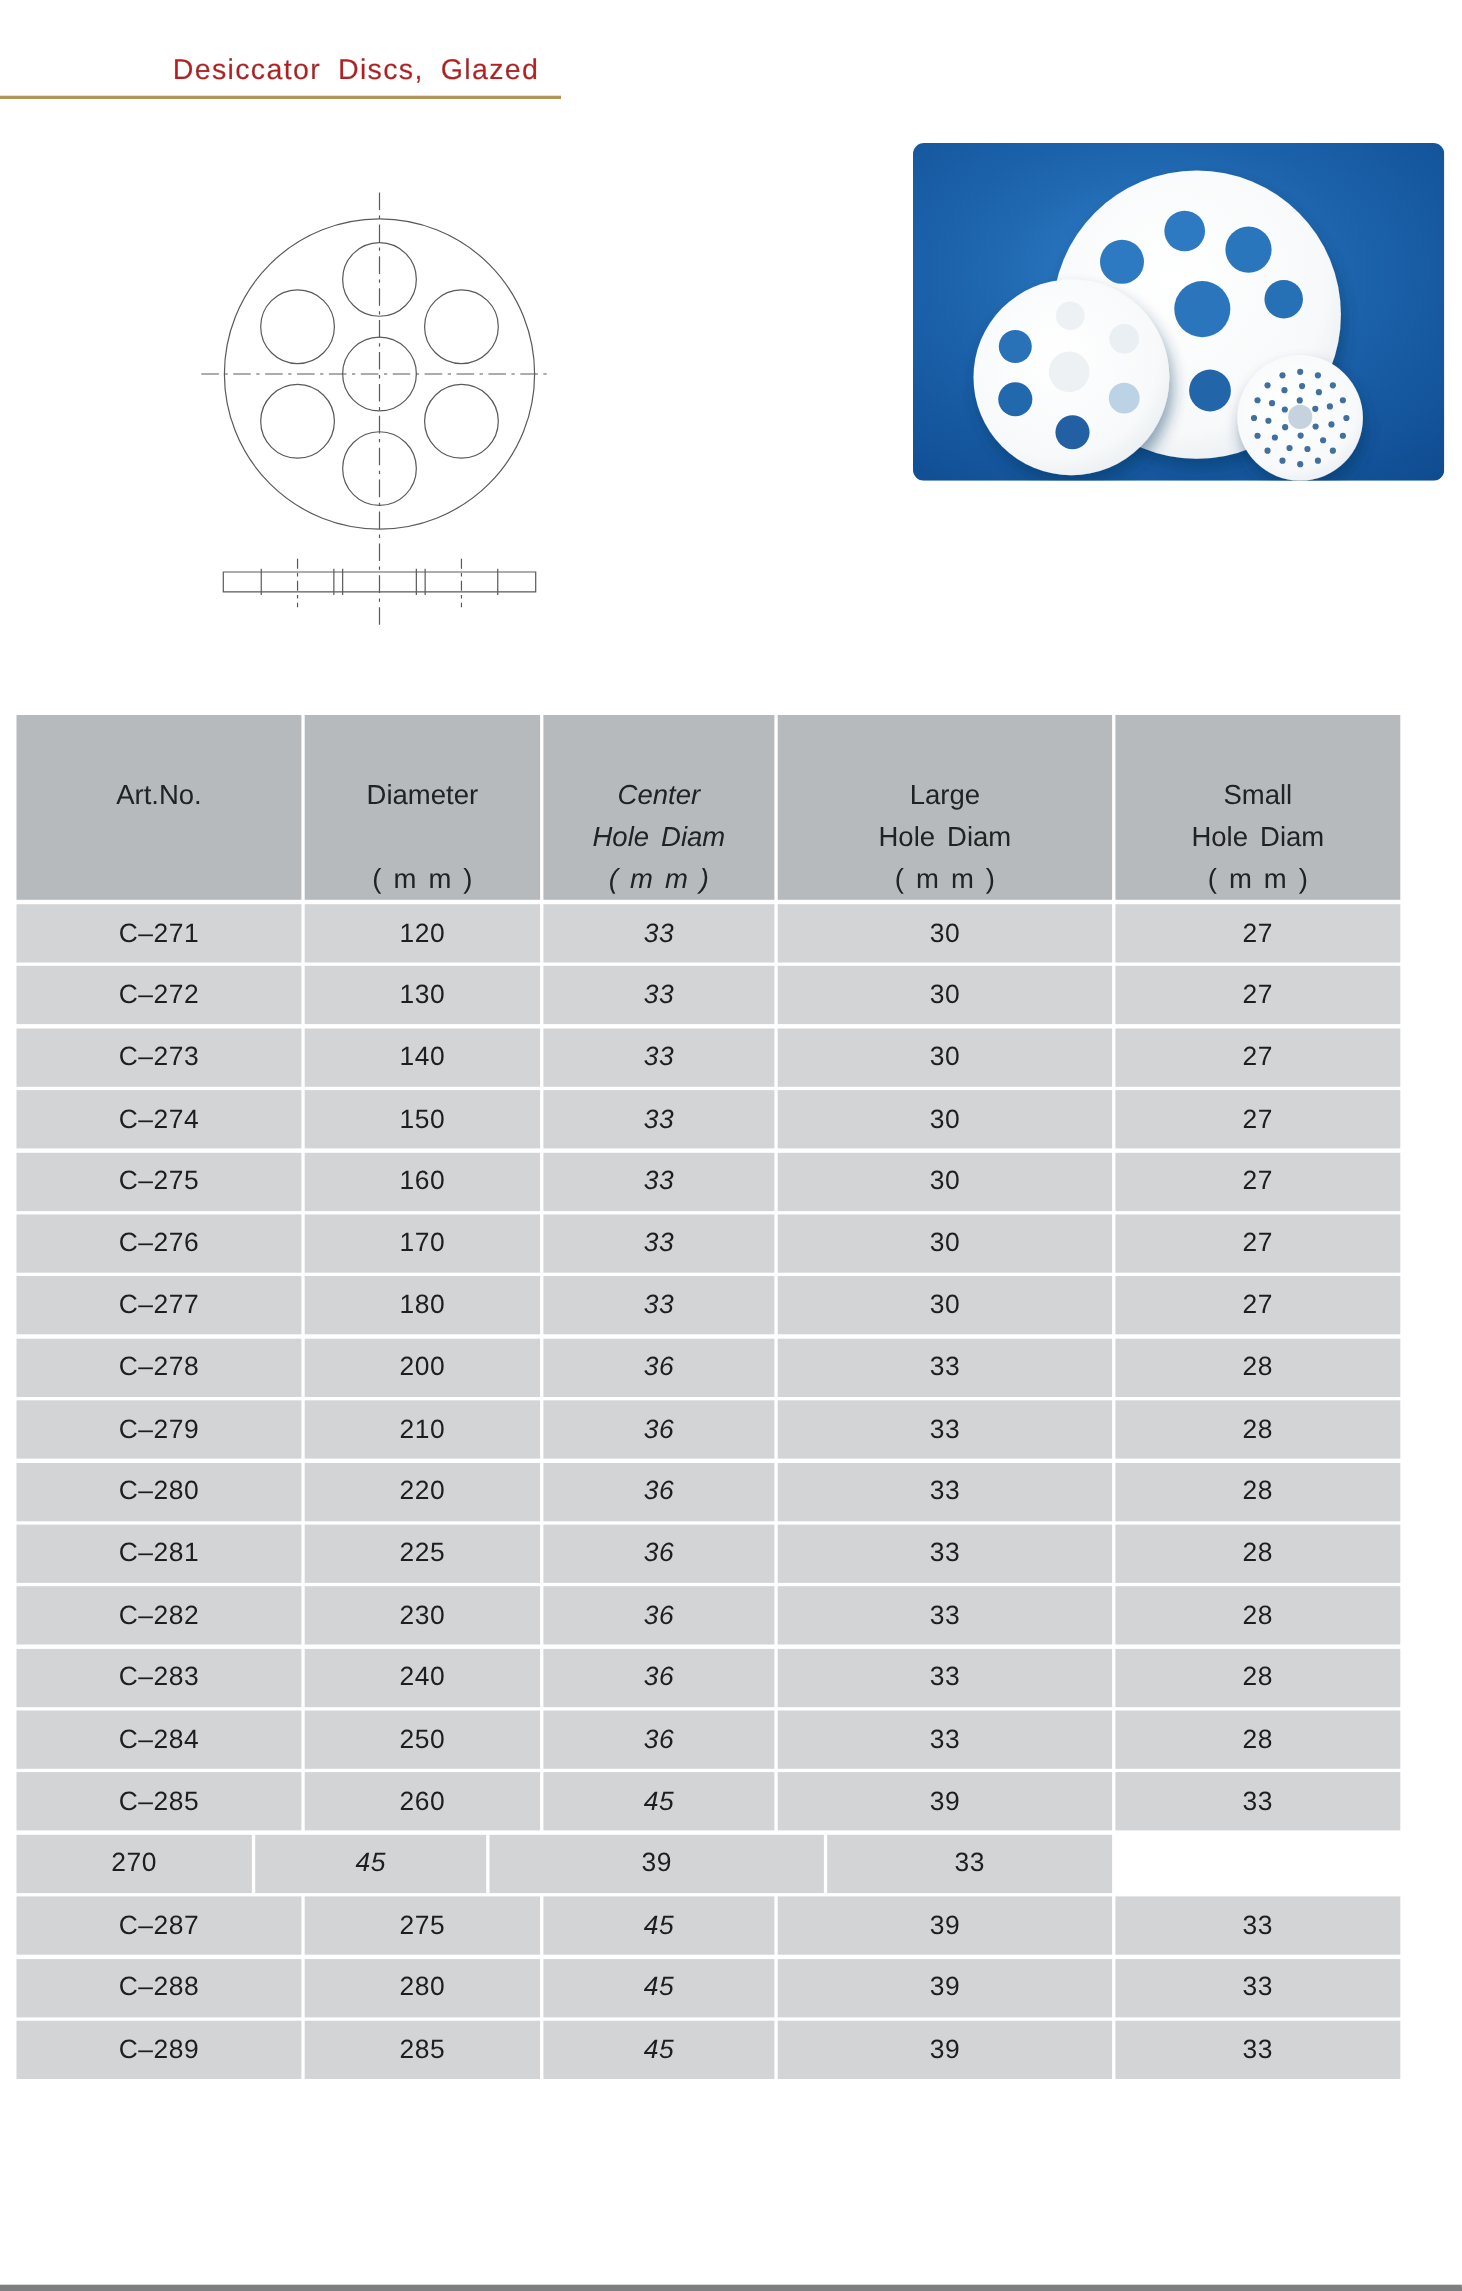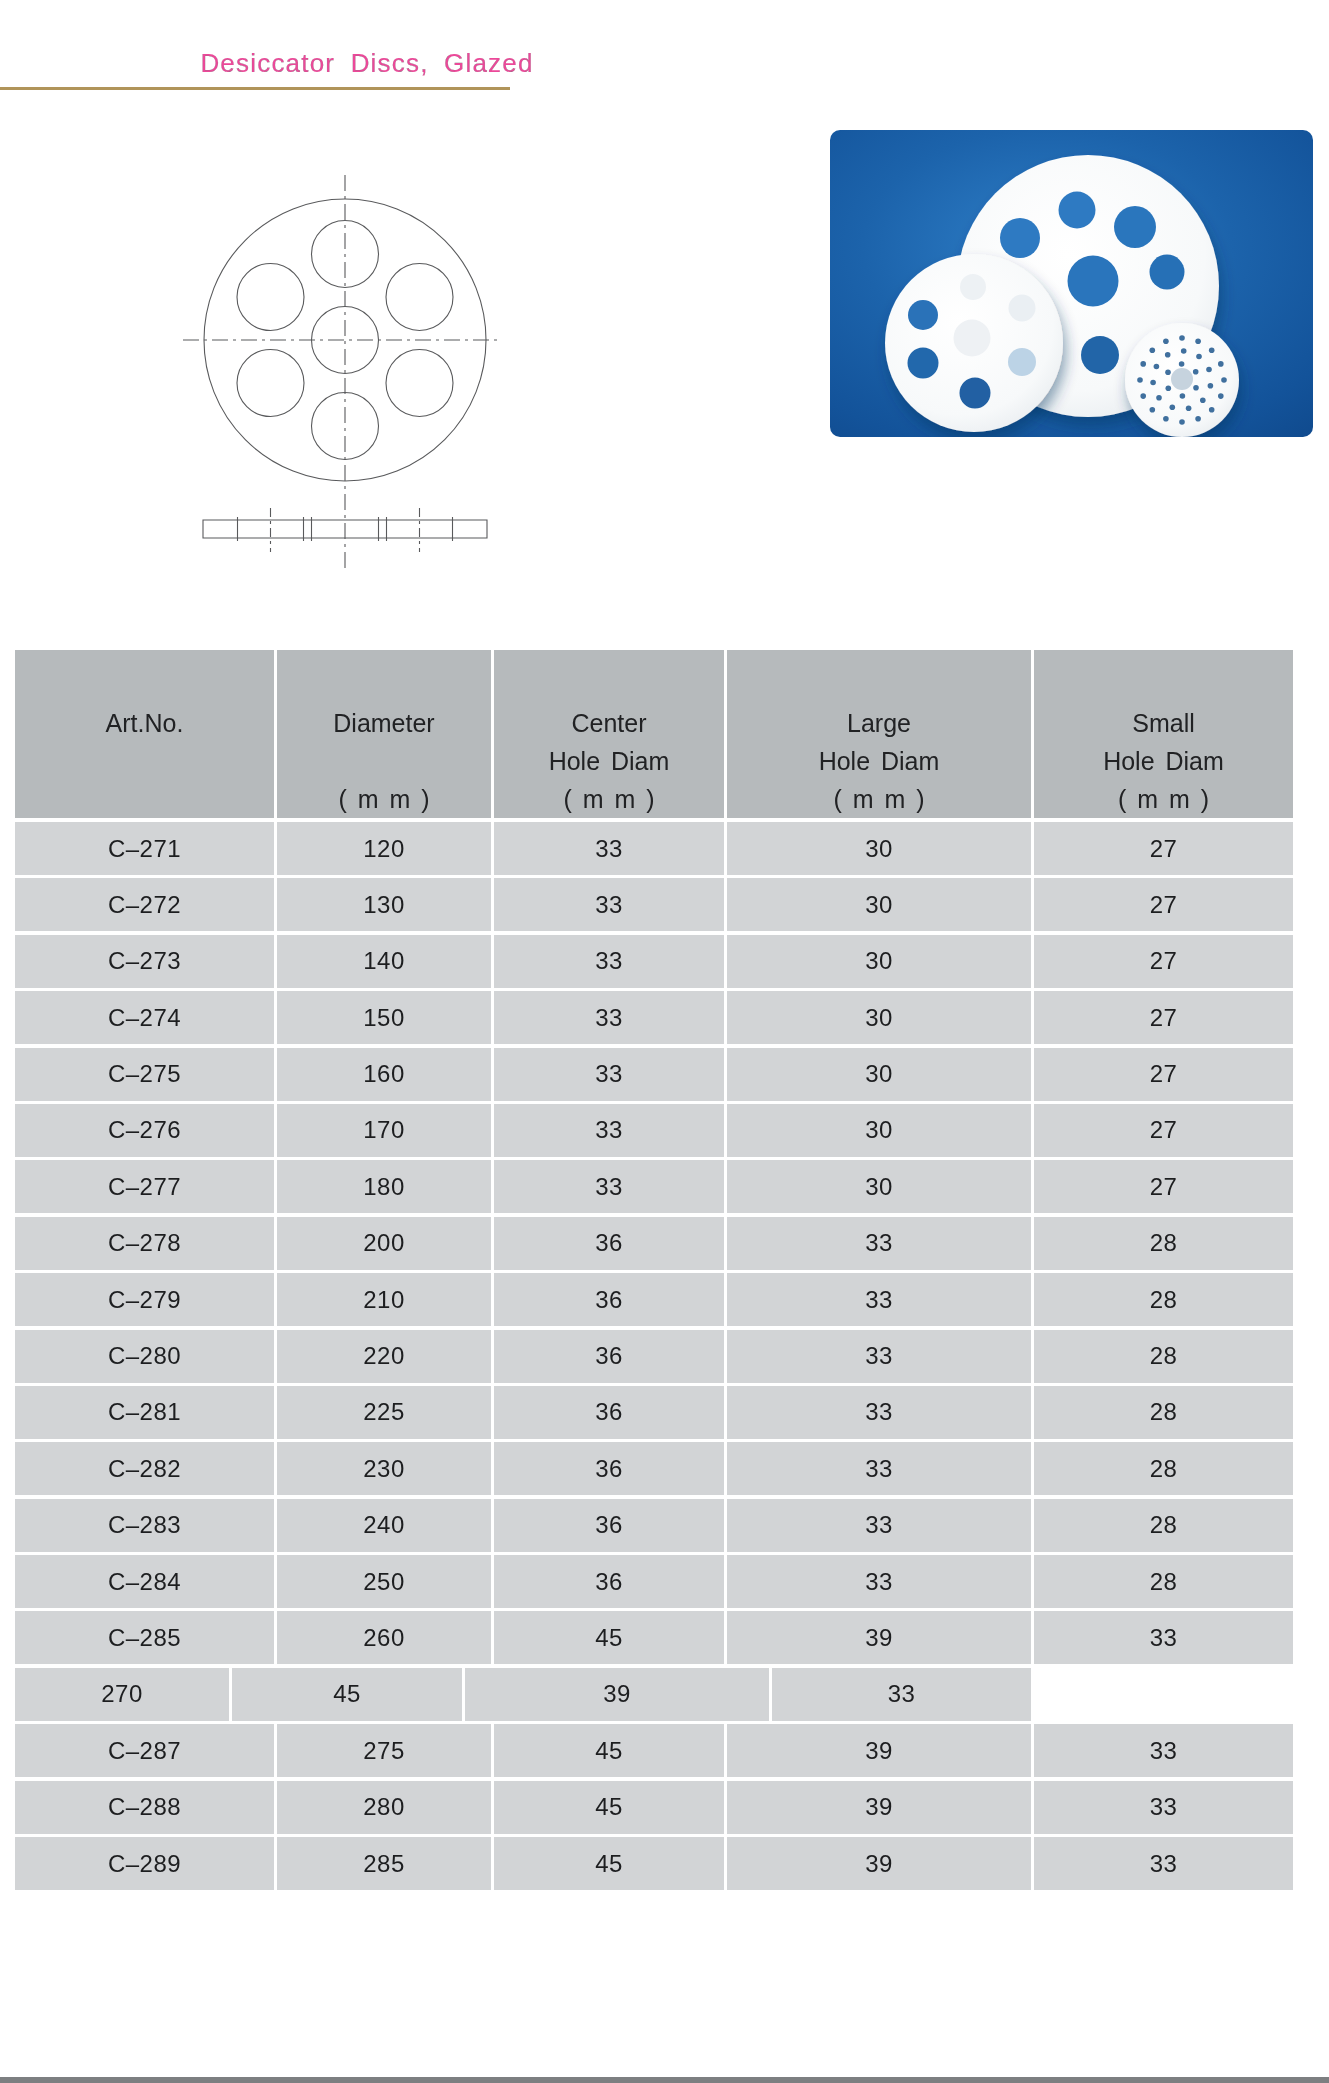--- a/index.html
+++ b/index.html
@@ -3,24 +3,23 @@
 <meta charset="utf-8">
 <style>
   html,body{margin:0;padding:0;}
   body{
     width:1329px;height:2083px;position:relative;background:#ffffff;
     font-family:"Liberation Sans","DejaVu Sans",sans-serif;overflow:hidden;
   }
   
   .page-title{
     position:absolute;left:157px;top:48px;width:420px;
-    font-size:26px;color:#ec4899;letter-spacing:1.2px;word-spacing:7px;
+    font-size:26px;color:#b91c1c;letter-spacing:1.2px;word-spacing:7px;
     font-weight:bold;-webkit-text-stroke:.2px #76777a;font-weight:normal;
     white-space:nowrap;
-    text-align:center;
   }
   .title-rule{
     position:absolute;left:0;top:87px;width:510px;height:3px;background:#b09459;
   }
   
   .tech-drawing{position:absolute;left:150px;top:150px;}
   .tech-drawing *{vector-effect:non-scaling-stroke;}
   
   .photo{position:absolute;left:830px;top:130px;width:483px;height:307px;}
   
@@ -32,21 +31,21 @@
     padding-top:54px;box-sizing:border-box;word-spacing:4px;
   }
   .th .hl{height:38px;line-height:38px;white-space:pre;}
   .tbody{margin-top:4px;}
   .tr{display:flex;gap:3px;height:53px;margin-bottom:3.4px;}
   .td{
     background:#d2d4d6;color:#1d1e20;font-size:24px;
     display:flex;align-items:center;justify-content:center;
     letter-spacing:.5px;
   }
-  .c0{width:259px;} .c1{width:214px;} .c2{width:230px;} .c3{width:304px;} .c4{width:259px;}
+  .c0{width:259px;} .c1{width:214px;} .c2{width:210px;font-style:italic;} .c3{width:304px;} .c4{width:259px;}
   
   .bottom-bar{position:absolute;left:0;top:2077px;width:1329px;height:6px;background:#7d7f81;}
 </style>
 </head>
 <body>
 
 <div class="page-title">Desiccator Discs, Glazed</div>
 <div class="title-rule"></div>
 
 <svg class="tech-drawing" width="370" height="450" viewBox="0 0 370 450" fill="none" stroke="#595a5c" stroke-width="1.1">

